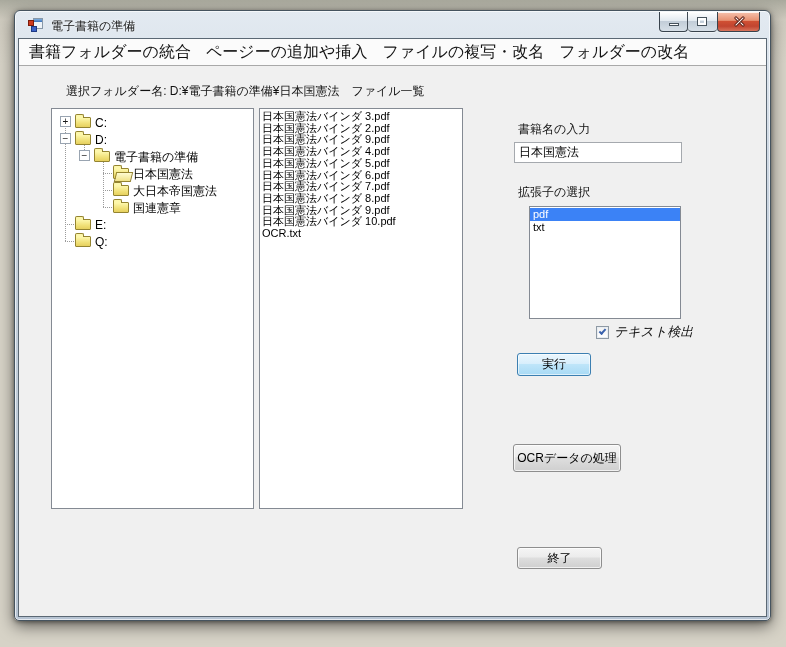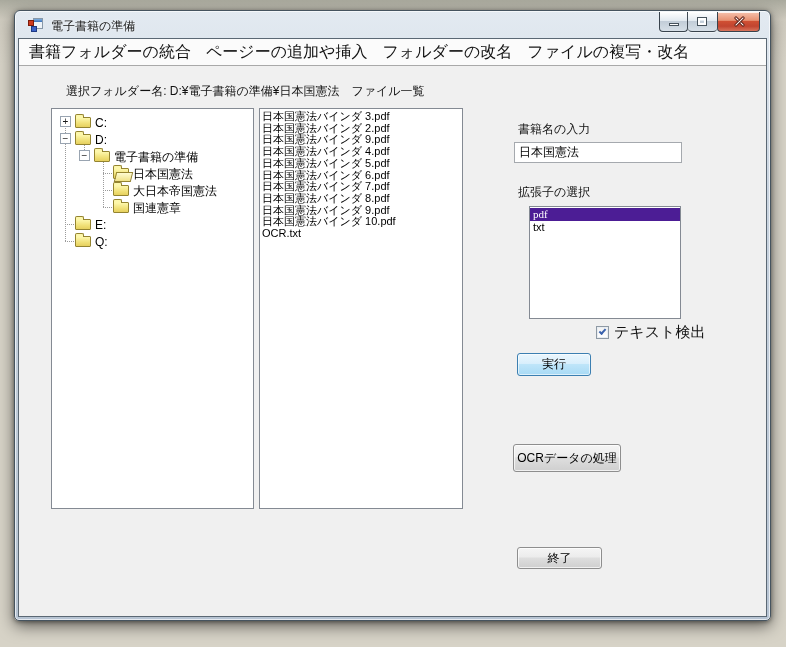--- a/index.html
+++ b/index.html
@@ -79,27 +79,27 @@
   
   .side-label { position:absolute; font-size:12px; color:#111; white-space:nowrap; }
   .book-label { left:499px; top:82px; }
   .textbox { position:absolute; left:495px; top:103px; width:168px; height:21px;
     background:#fff; border:1px solid #a5a9ae; font-size:12px; padding:2px 4px;
     font-family:"Liberation Sans","DejaVu Sans",sans-serif; color:#000; outline:none; }
   .ext-label { left:499px; top:145px; }
   .ext-list { position:absolute; left:510px; top:167px; width:152px; height:113px;
     background:#fff; border:1px solid #848a93; padding-top:1px; overflow:hidden; }
   .ext-item { font-size:11px; line-height:13px; padding-left:3px; color:#000; }
-  .ext-item.selected { background:#4c1d95; color:#fff;font-family:Liberation Serif, serif; }
+  .ext-item.selected { background:#3b82f6; color:#fff; }
   .checkbox-row { position:absolute; left:577px; top:284px; display:flex; align-items:center; cursor:default; }
   .checkbox { width:13px; height:13px; background:linear-gradient(180deg,#f2f2f2,#ffffff);
     border:1px solid #8e99a4; position:relative; box-shadow:inset 0 0 0 1px #e8edf2; }
   .check-icon { position:absolute; left:2px; top:2px; width:7px; height:4px;
     border-left:2px solid #3a62ad; border-bottom:2px solid #3a62ad; transform:rotate(-48deg); }
-  .checkbox-label { font-size:15px; margin-left:5px; color:#111; }
+  .checkbox-label { font-size:13px; margin-left:5px; color:#111;font-style:italic; }
   .btn { position:absolute; display:flex; align-items:center; justify-content:center;
     font-size:12px; color:#000; border-radius:3px; cursor:default; white-space:nowrap;
     font-family:"Liberation Sans","DejaVu Sans",sans-serif; }
   .btn-run { left:498px; top:314px; width:74px; height:23px; border:1px solid #3c7fb1;
     background:linear-gradient(180deg,#eaf6fd 0%,#d9effc 45%,#bee5f9 50%,#a8daf5 100%);
     box-shadow:inset 0 0 0 1px rgba(255,255,255,.6); }
   .btn-gray { border:1px solid #8e8e8e;
     background:linear-gradient(180deg,#f5f5f5 0%,#ececec 45%,#dedede 50%,#cfcfcf 100%);
     box-shadow:inset 0 0 0 1px rgba(255,255,255,.7); }
   .btn-ocr  { left:494px; top:405px; width:108px; height:28px; }
@@ -128,22 +128,22 @@
         <div class="glyph-x1"></div>
         <div class="glyph-x2"></div>
       </div>
     </div>
   </div>
 
   <div class="client">
     <div class="menubar">
         <div class="menu-item">書籍フォルダーの統合</div>
         <div class="menu-item">ページーの追加や挿入</div>
+        <div class="menu-item">ファイルの複写・改名</div>
         <div class="menu-item">フォルダーの改名</div>
-        <div class="menu-item">ファイルの複写・改名</div>
       </div>
 
     <div class="folder-label">選択フォルダー名: D:¥電子書籍の準備¥日本国憲法　ファイル一覧</div>
 
     <div class="tree-panel">
         <div class="vline" style="left: 13px; top: 13px; height: 119px;"></div>
         <div class="vline" style="left: 32px; top: 34px; height: 13px;"></div>
         <div class="vline" style="left: 51px; top: 52px; height: 46px;"></div>
         <div class="hline" style="left: 13px; width: 9px; top: 115px;"></div>
         <div class="hline" style="left: 13px; width: 9px; top: 132px;"></div>

